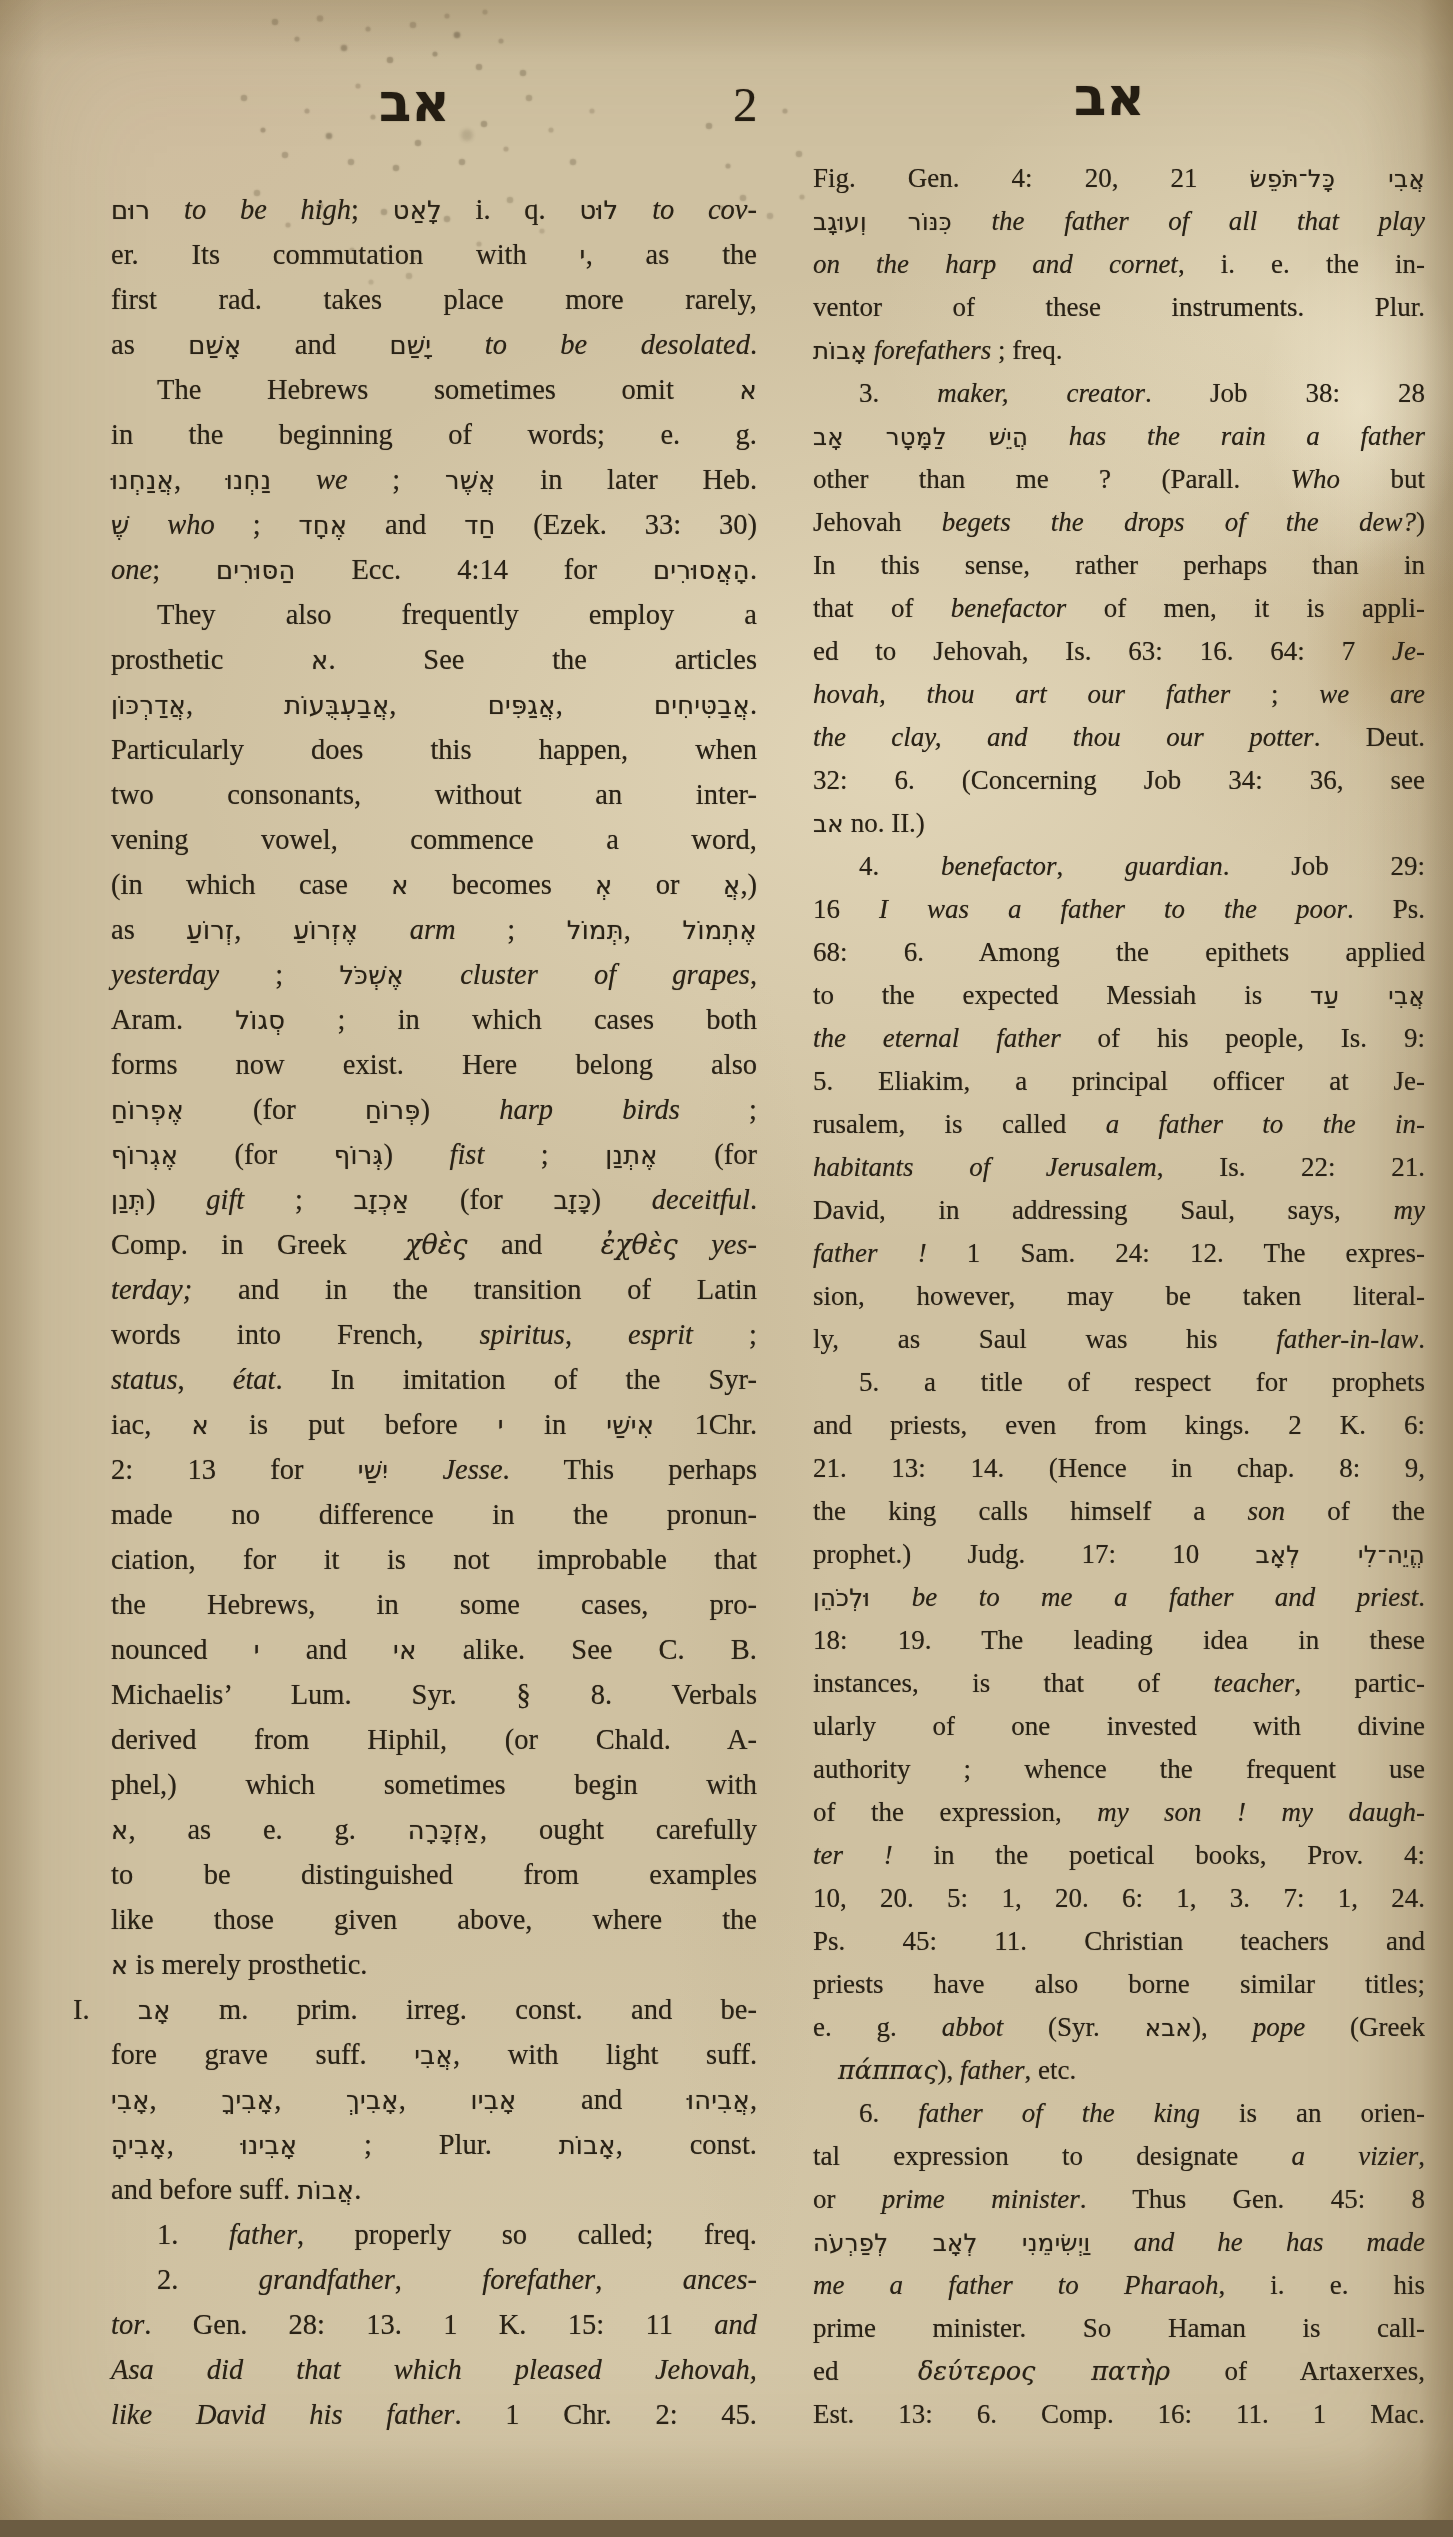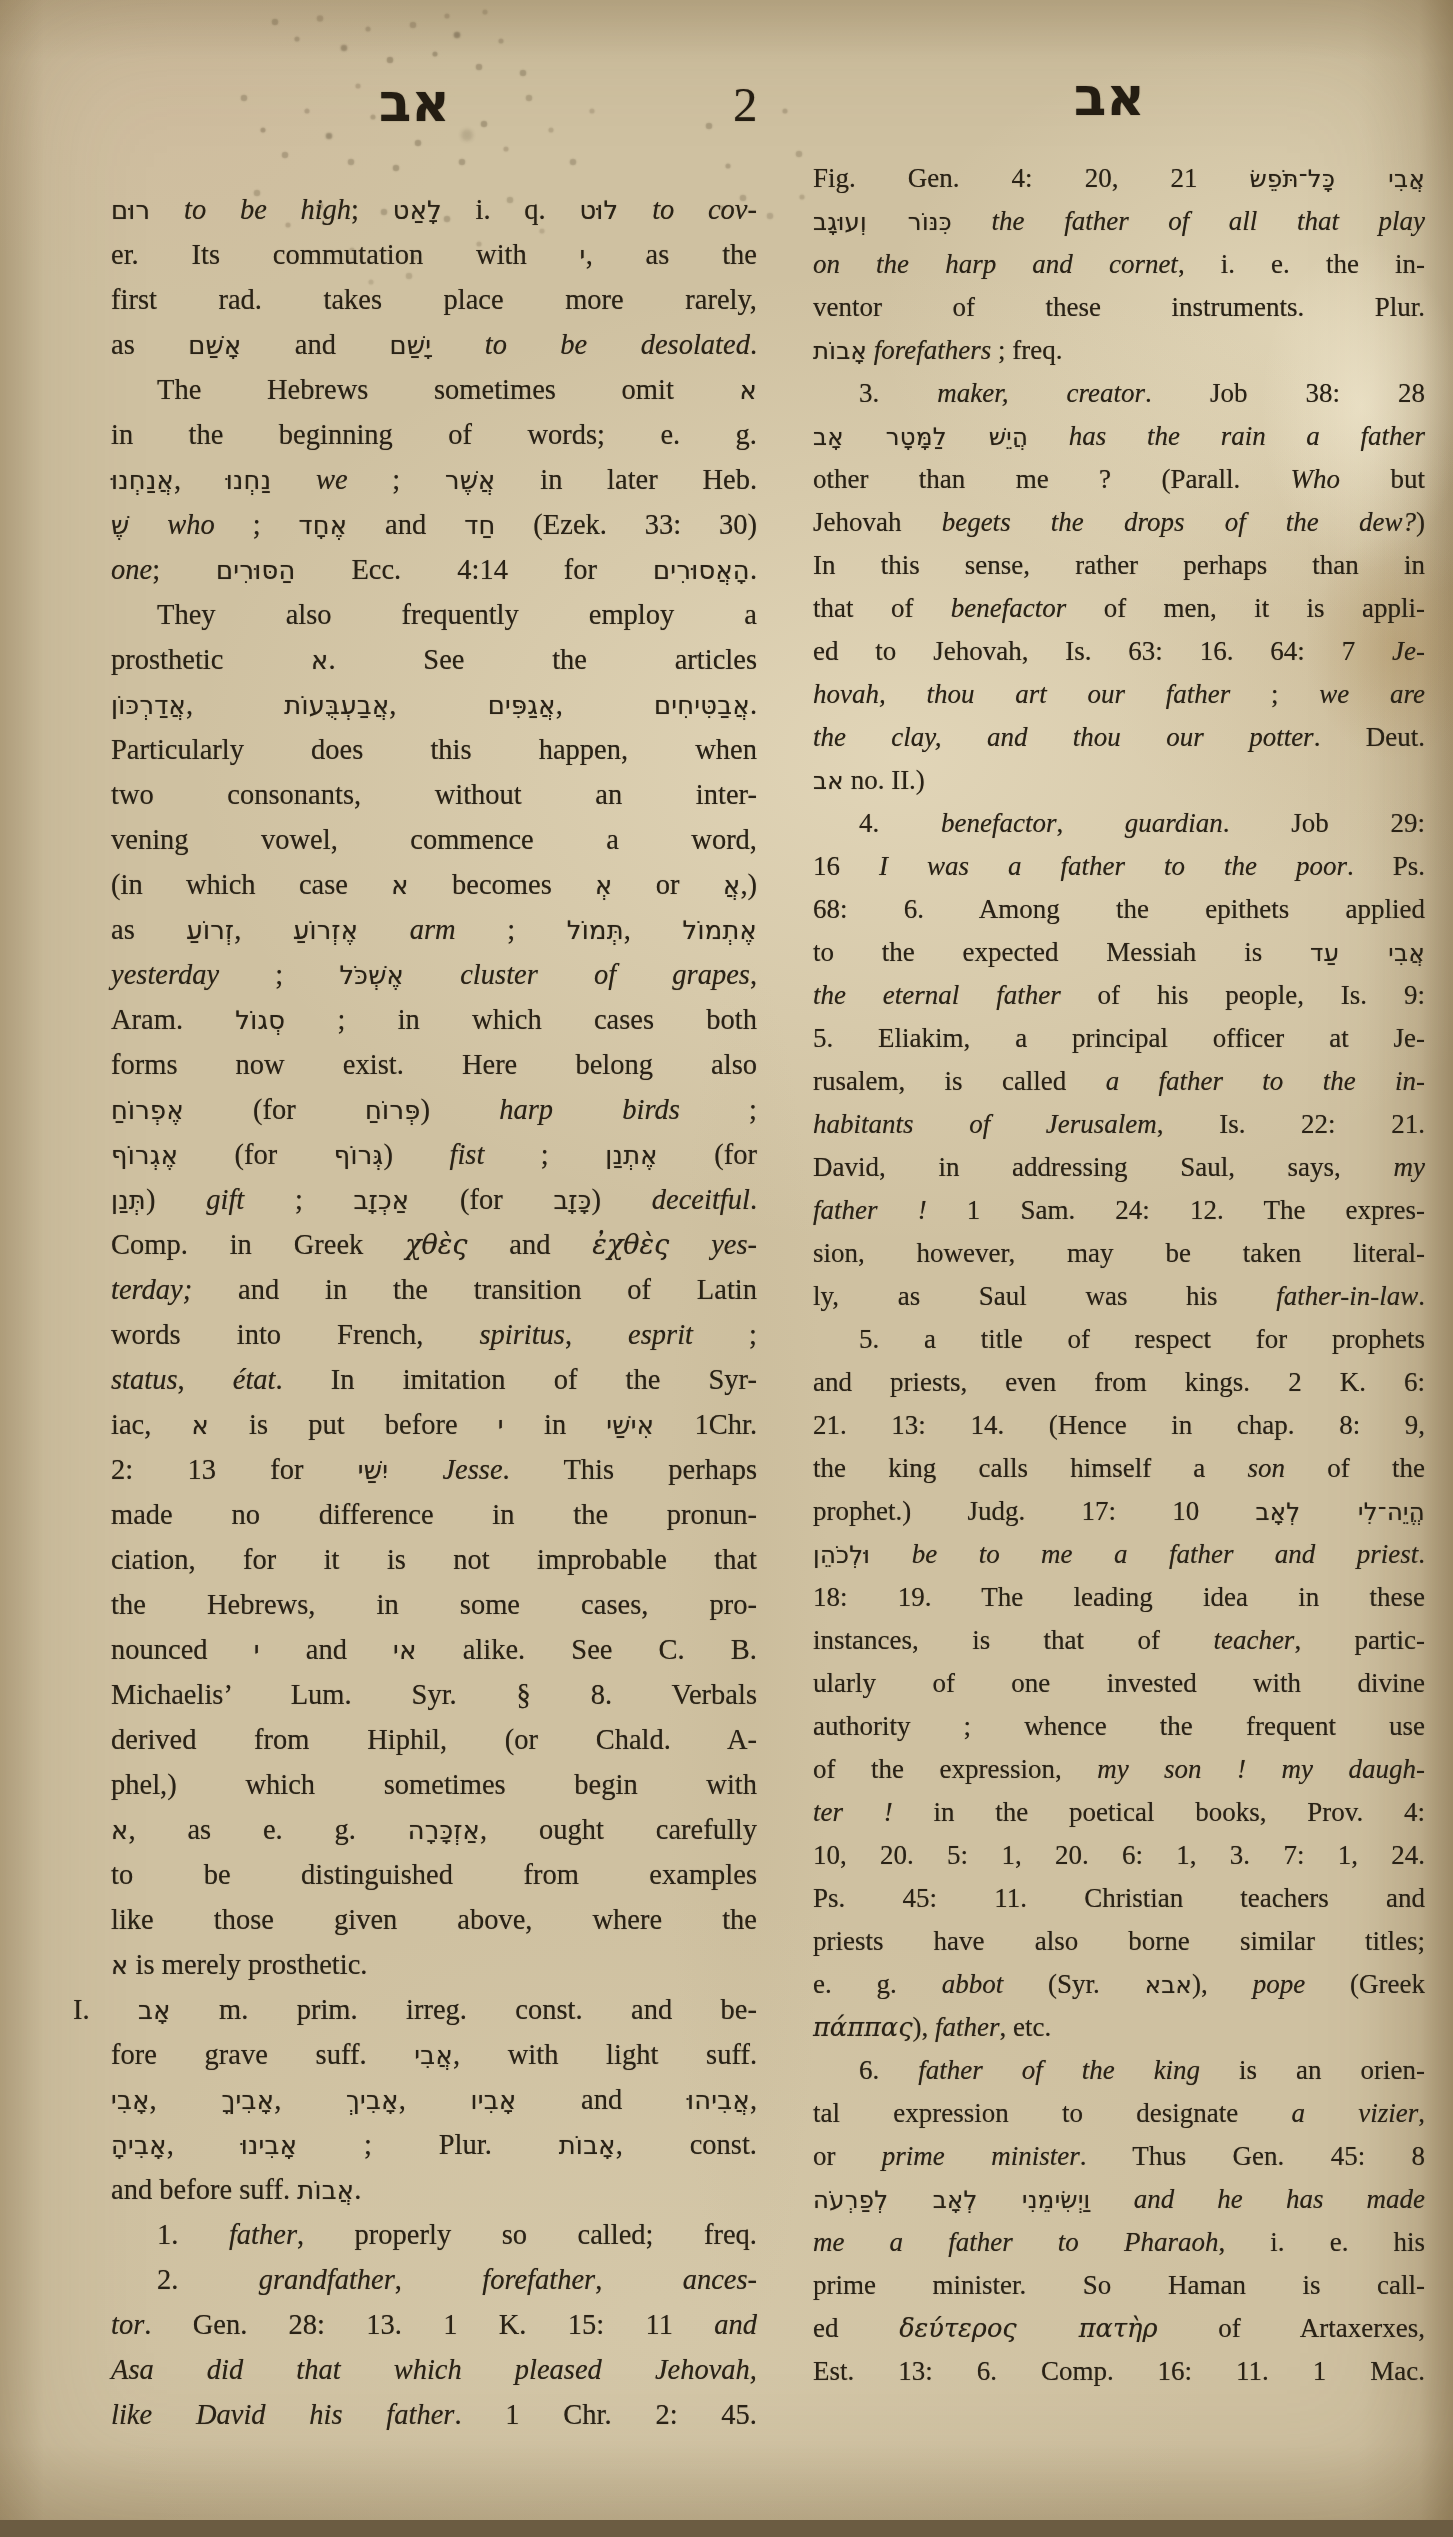--- a/index.html
+++ b/index.html
@@ -74,21 +74,21 @@
   .line{text-align:justify;text-align-last:justify;
         text-shadow:0 0 0.8px rgba(35,25,12,.5);}
   #col-left .line{font-size:28.5px;line-height:45px;height:45px;}
   #col-right .line{font-size:27px;line-height:43px;height:43px;}
   .line.end{text-align-last:left;}
   .line.ind{text-indent:46px;}
   .line.out{margin-left:-38px;}
   .it{font-style:italic;}
   .heb{font-family:"DejaVu Sans", sans-serif;font-size:.90em;direction:rtl;
        unicode-bidi:isolate;letter-spacing:0.3px;}
-  .grk{font-style:italic;font-family:"DejaVu Serif", serif;font-size:.95em;}
+  .grk{font-style:italic;font-family:"DejaVu Serif", serif;font-size:.95em;margin-left:25px;}
 </style>
 </head>
 <body>
 
 <div id="page">
   <div class="blob" id="shine-right"></div>
   <div class="blob" id="stain-right"></div>
   <div class="blob" id="shade-mid"></div>
   <div id="specks"></div>
 
@@ -158,20 +158,21 @@
       <div class="line end"><span class="heb">אָבוֹת</span><span> </span><em class="it">forefathers</em><span> ; freq.</span></div>
       <div class="line ind"><span>3. </span><em class="it">maker, creator</em><span>.   Job 38: 28</span></div>
       <div class="line"><span class="heb">הֲיֵשׁ לַמָּטָר אָב</span><span> </span><em class="it">has the rain a father</em></div>
       <div class="line"><span>other than me ?  (Parall. </span><em class="it">Who</em><span> but</span></div>
       <div class="line"><span>Jehovah </span><em class="it">begets the drops of the dew?</em><span>)</span></div>
       <div class="line"><span>In this sense, rather perhaps than in</span></div>
       <div class="line"><span>that of </span><em class="it">benefactor</em><span> of men, it is appli-</span></div>
       <div class="line"><span>ed to Jehovah, Is. 63: 16.  64: 7 </span><em class="it">Je-</em></div>
       <div class="line"><em class="it">hovah, thou art our father</em><span> ; </span><em class="it">we are</em></div>
       <div class="line"><em class="it">the clay, and thou our potter</em><span>.  Deut.</span></div>
+      <div class="line"><span>32: 6.  (Concerning Job 34: 36, see</span></div>
       <div class="line end"><span class="heb">אב</span><span> no. II.)</span></div>
       <div class="line ind"><span>4. </span><em class="it">benefactor</em><span>, </span><em class="it">guardian</em><span>.  Job 29:</span></div>
       <div class="line"><span>16 </span><em class="it">I was a father to the poor</em><span>.  Ps.</span></div>
       <div class="line"><span>68: 6.  Among the epithets applied</span></div>
       <div class="line"><span>to the expected Messiah is </span><span class="heb">אֲבִי עַד</span></div>
       <div class="line"><em class="it">the eternal father</em><span> of his people, Is. 9:</span></div>
       <div class="line"><span>5.  Eliakim, a principal officer at Je-</span></div>
       <div class="line"><span>rusalem, is called </span><em class="it">a father to the in-</em></div>
       <div class="line"><em class="it">habitants of Jerusalem</em><span>, Is. 22: 21.</span></div>
       <div class="line"><span>David, in addressing Saul, says, </span><em class="it">my</em></div>

